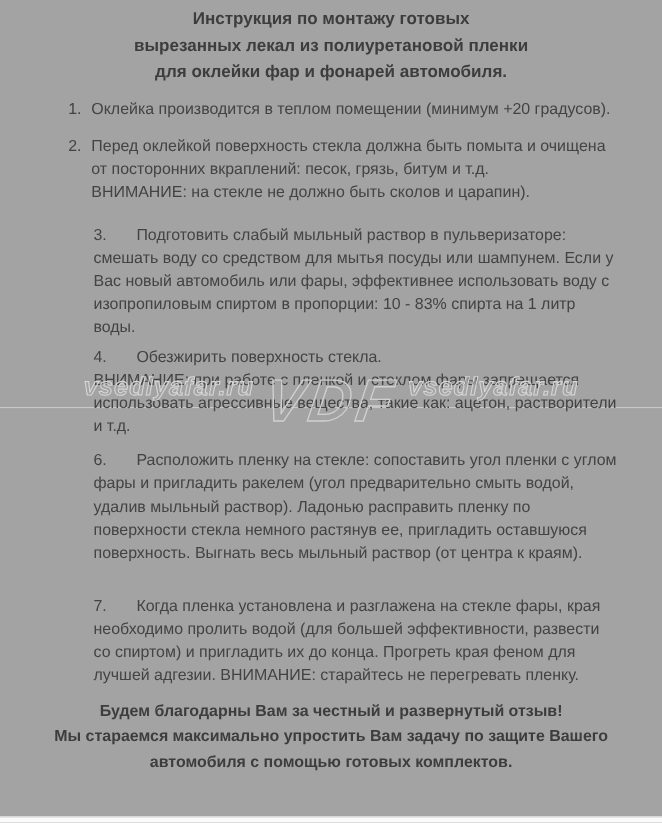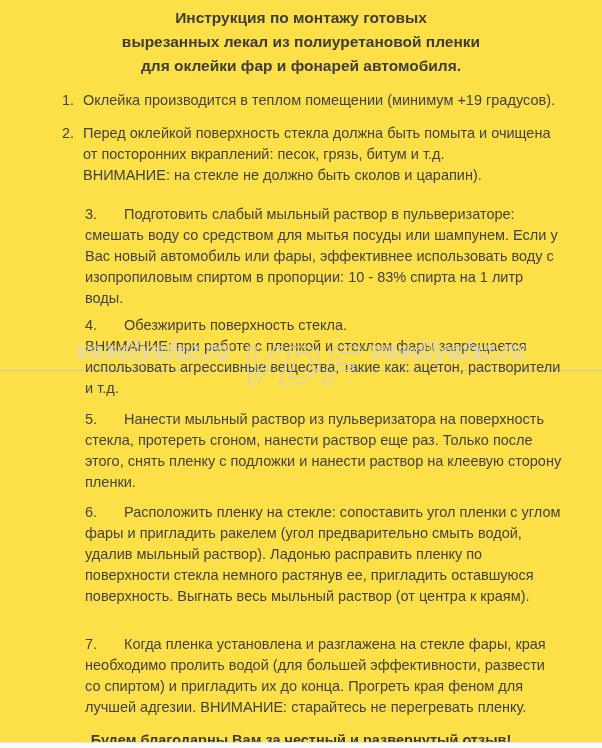--- a/index.html
+++ b/index.html
@@ -4,21 +4,21 @@
 <style>
   html, body {
     margin: 0;
     padding: 0;
     background: #ffffff;
   }
   .page {
     position: relative;
     width: 602px;
     height: 748px;
-    background: #fde047;
+    background: #a3a3a3;
     overflow: hidden;
     font-family: "Liberation Sans", "DejaVu Sans", sans-serif;
     color: #434343;
   }
   .title {
     margin: 0;
     padding-top: 6px;
     margin-bottom: 12px;
     text-align: center;
     font-size: 15.5px;
@@ -138,41 +138,38 @@
 <div class="page">
 
   <div class="wm-line"></div>
 
   <h1 class="title">Инструкция по монтажу готовых
 вырезанных лекал из полиуретановой пленки
 для оклейки фар и фонарей автомобиля.</h1>
 
   <div class="item hang mb12">
     <span class="num">1.</span>
-    <span class="body">Оклейка производится в теплом помещении (минимум +19 градусов).</span>
+    <span class="body">Оклейка производится в теплом помещении (минимум +20 градусов).</span>
   </div>
 
   <div class="item hang mb18">
     <span class="num">2.</span>
     <span class="body">Перед оклейкой поверхность стекла должна быть помыта и очищена от посторонних вкраплений: песок, грязь, битум и т.д.
 ВНИМАНИЕ: на стекле не должно быть сколов и царапин).</span>
   </div>
 
   <div class="item tabbed mb6">
     <span class="num">3.</span><span class="body">Подготовить слабый мыльный раствор в пульверизаторе: смешать воду со средством для мытья посуды или шампунем. Если у Вас новый автомобиль или фары, эффективнее использовать воду с изопропиловым спиртом в пропорции: 10 - 83% спирта на 1 литр воды.</span>
   </div>
 
   <div class="item tabbed mb10">
     <span class="num">4.</span><span class="body">Обезжирить поверхность стекла.
 ВНИМАНИЕ: при работе с пленкой и стеклом фары запрещается использовать агрессивные вещества, такие как: ацетон, растворители и т.д.</span>
   </div>
 
-  <div class="item tabbed mb9">
-    <span class="num">5.</span><span class="body">Нанести мыльный раствор из пульверизатора на поверхность стекла, протереть сгоном, нанести раствор еще раз. Только после этого, снять пленку с подложки и нанести раствор на клеевую сторону пленки.</span>
-  </div>
 
   <div class="item tabbed mb12">
     <span class="num">6.</span><span class="body">Расположить пленку на стекле: сопоставить угол пленки с углом фары и пригладить ракелем (угол предварительно смыть водой, удалив мыльный раствор). Ладонью расправить пленку по поверхности стекла немного растянув ее, пригладить оставшуюся поверхность. Выгнать весь мыльный раствор (от центра к краям).</span>
   </div>
 
   <div class="item tabbed mb11">
     <span class="num">7.</span><span class="body">Когда пленка установлена и разглажена на стекле фары, края необходимо пролить водой (для большей эффективности, развести со спиртом) и пригладить их до конца. Прогреть края феном для лучшей адгезии. ВНИМАНИЕ: старайтесь не перегревать пленку.</span>
   </div>
 
   <div class="footer-note">Будем благодарны Вам за честный и развернутый отзыв!

